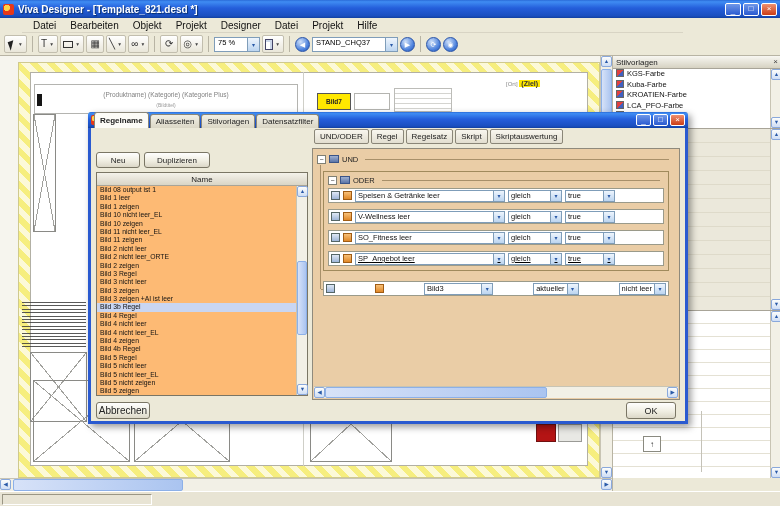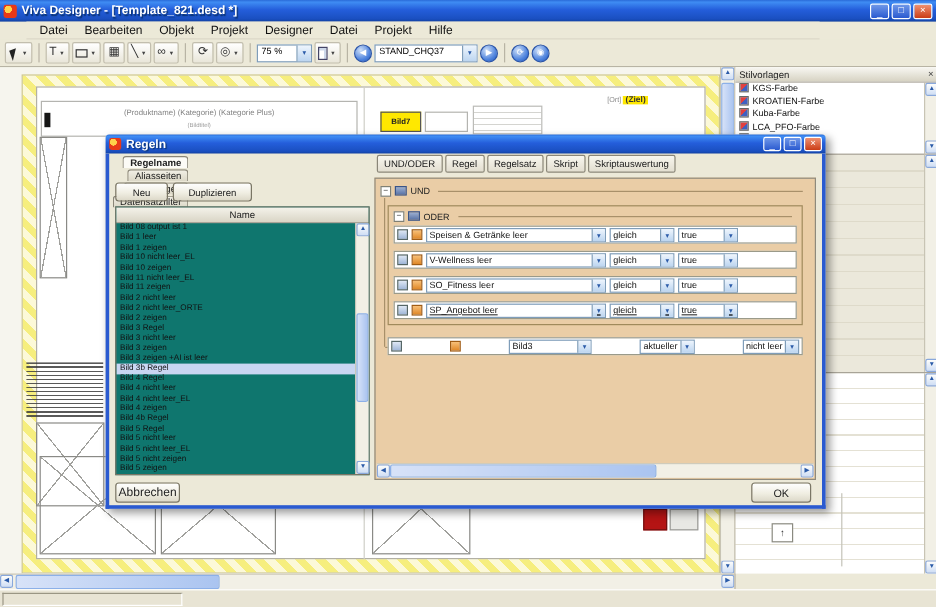--- a/index.html
+++ b/index.html
@@ -125,37 +125,37 @@
     z-index:10; box-shadow:3px 3px 7px rgba(0,0,0,.40); border-radius:3px 3px 0 0; }
   .dlg-titlebar { position:absolute; left:0; top:0; width:600px; height:16px; border-radius:3px 3px 0 0;
     background: linear-gradient(180deg,#2a6bd8 0%,#3f8cf3 10%,#245edb 45%,#1a4fc0 88%,#1140a0 100%);
     display:flex; align-items:center; padding:0 3px; color:#fff; }
   .dlg-icon { width:10px; height:10px; border-radius:2px; margin-right:4px;
     background: radial-gradient(circle at 35% 35%, #ffd24a 0 30%, #e83818 32% 100%); }
   .dlg-title { font-size:10px; font-weight:bold; text-shadow:1px 1px 1px #08306e; }
   .dlg-titlebar .wbtn { width:15px; height:12px; }
   .dlg-frame { position:absolute; left:0; top:16px; right:0; bottom:0; border:3px solid #2a5ad0; border-top:none; pointer-events:none; z-index:6; }
 
-  .tabstrip { position:absolute; left:6px; top:18px; height:16px; display:flex; gap:1px; align-items:flex-end;flex-direction:column; }
+  .tabstrip { position:absolute; left:6px; top:0; height:16px; display:flex; gap:1px; align-items:flex-end; }
   .tab { height:14px; padding:0 5px; font-size:8px; color:#222; display:flex; align-items:center;
     background:linear-gradient(#f1efe5,#dbd7c6); border:1px solid #8a8678; border-bottom:none; border-radius:3px 3px 0 0; }
   .tab.active { height:16px; background:#fcfbf6; font-weight:bold; }
   .dlg-toolbar { position:absolute; left:226px; top:17px; height:16px; display:flex; gap:2px; }
   .dtb { height:15px; padding:0 5px; font-size:8px; color:#222; display:flex; align-items:center;
     background:linear-gradient(#f8f6ee,#e2ded0); border:1px solid #8a8678; border-radius:2px; white-space:nowrap; }
 
   .xpbtn { position:absolute; font-size:8px; font-family:inherit; color:#222; cursor:default;
     background:linear-gradient(#fefefe,#f0eee2 55%,#dcd8c8); border:1px solid #7a7665; border-radius:3px;
     display:flex; align-items:center; justify-content:center; }
   .neu { left:8px; top:40px; width:44px; height:16px; }
   .dup { left:56px; top:40px; width:66px; height:16px; }
   .cancel { left:8px; top:290px; width:54px; height:17px; font-size:10px; }
   .ok { left:538px; top:290px; width:50px; height:17px; font-size:9px; }
 
-  .rule-list { position:absolute; left:8px; top:60px; width:212px; height:224px; background:#0f766e; border:1px solid #7a7665; }
+  .rule-list { position:absolute; left:8px; top:60px; width:212px; height:224px; background:#fdba74; border:1px solid #7a7665; }
   .list-header { position:absolute; left:0; top:0; right:0; height:13px; font-size:8px; color:#222;
     background:linear-gradient(#f4f2ea,#d9d5c6); border-bottom:1px solid #a8a498; display:flex; align-items:center; justify-content:center; }
   .list-rows { position:absolute; left:0; top:13px; right:11px; bottom:0; overflow:hidden; }
   .rule-row { height:8.4px; line-height:8.4px; font-size:6.8px; padding-left:3px; white-space:nowrap; color:#111; }
   .rule-row.selected { background:var(--selection,#c9d6f2); }
   .list-scroll { position:absolute; right:0; top:13px; width:11px; bottom:0; display:flex; flex-direction:column; background:#f2f0e6; border-left:1px solid #c8c4b4; }
   .list-scroll .sb-thumb-v { left:0; right:0; top:34%; height:40%; }
 
   .editor { position:absolute; left:224px; top:36px; width:368px; height:252px; background:var(--tan,#eacda6);
     border:1px solid #8f8a7c; overflow:hidden; }
@@ -309,25 +309,25 @@
         <span>Stilvorlagen</span>
         <span class="sv-close">×</span>
       </div>
       <div class="sv-body">
           <div class="sv-item">
           <span class="sv-icon"></span>
           <span class="sv-label">KGS-Farbe</span>
         </div>
           <div class="sv-item">
           <span class="sv-icon"></span>
-          <span class="sv-label">KROATIEN-Farbe</span>
+          <span class="sv-label">Kuba-Farbe</span>
         </div>
           <div class="sv-item">
           <span class="sv-icon"></span>
-          <span class="sv-label">Kuba-Farbe</span>
+          <span class="sv-label">KROATIEN-Farbe</span>
         </div>
           <div class="sv-item">
           <span class="sv-icon"></span>
           <span class="sv-label">LCA_PFO-Farbe</span>
         </div>
           <div class="sv-item">
           <span class="sv-icon"></span>
           <span class="sv-label">LEI-Farbe</span>
         </div>
         </div>

